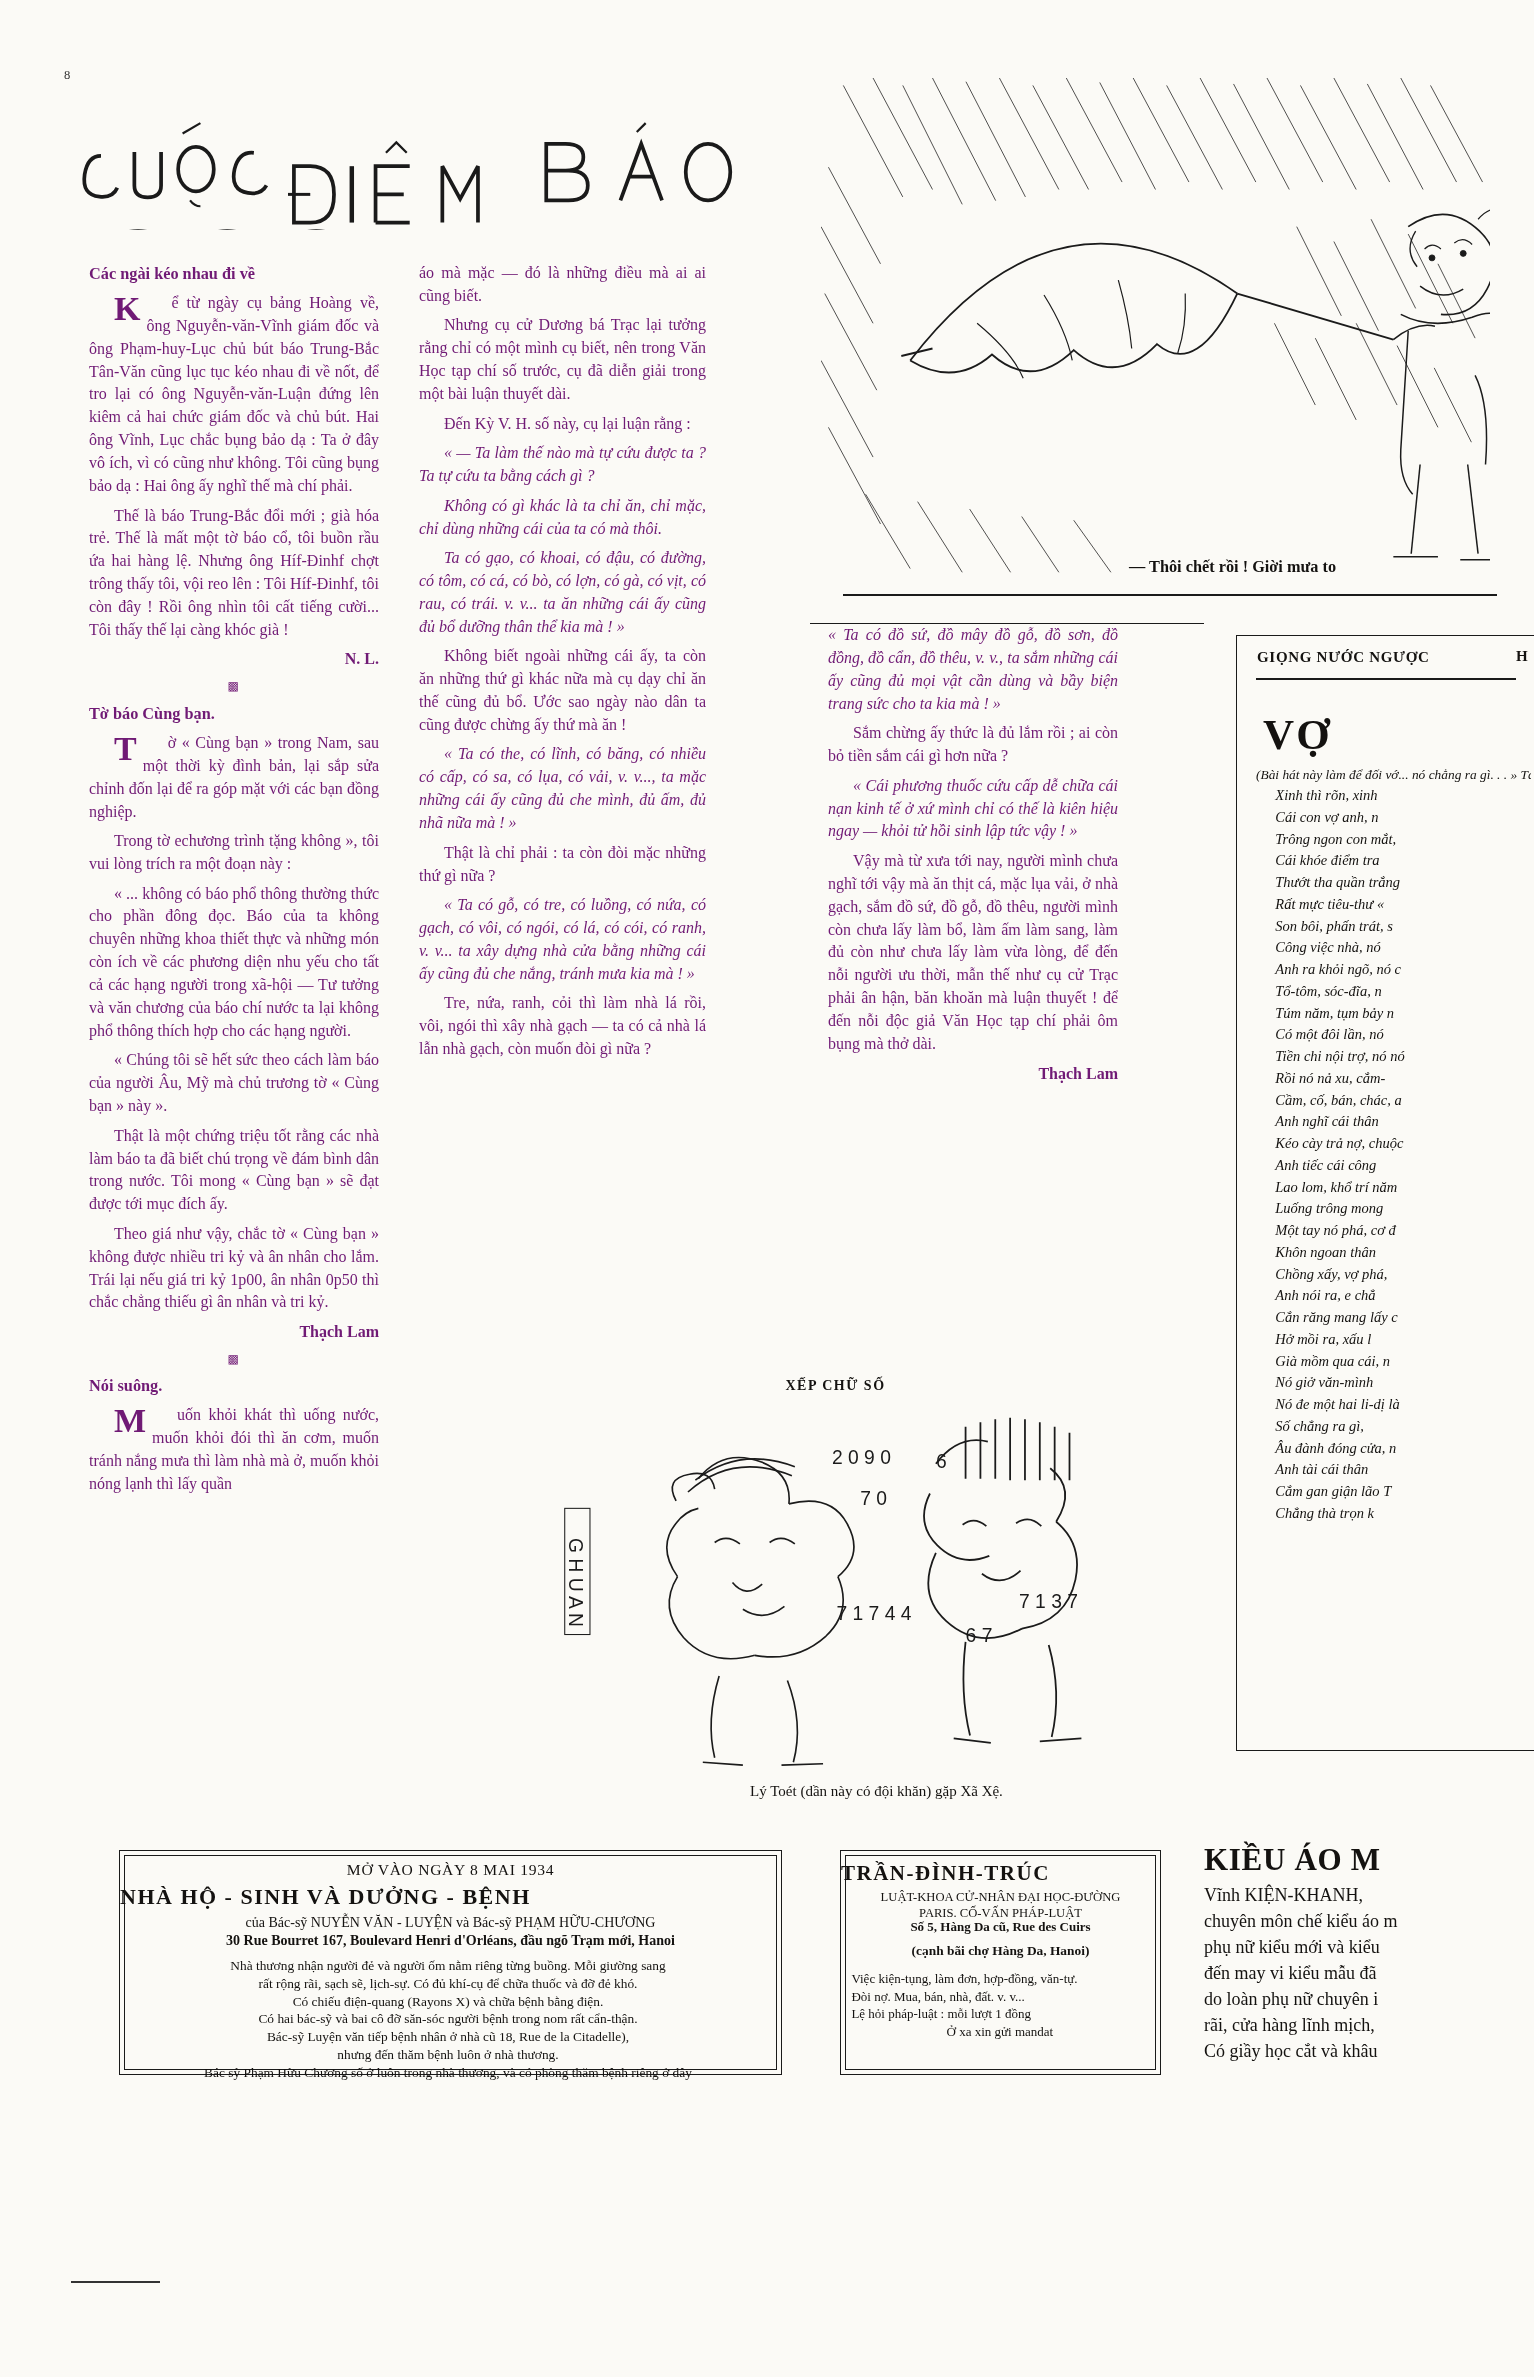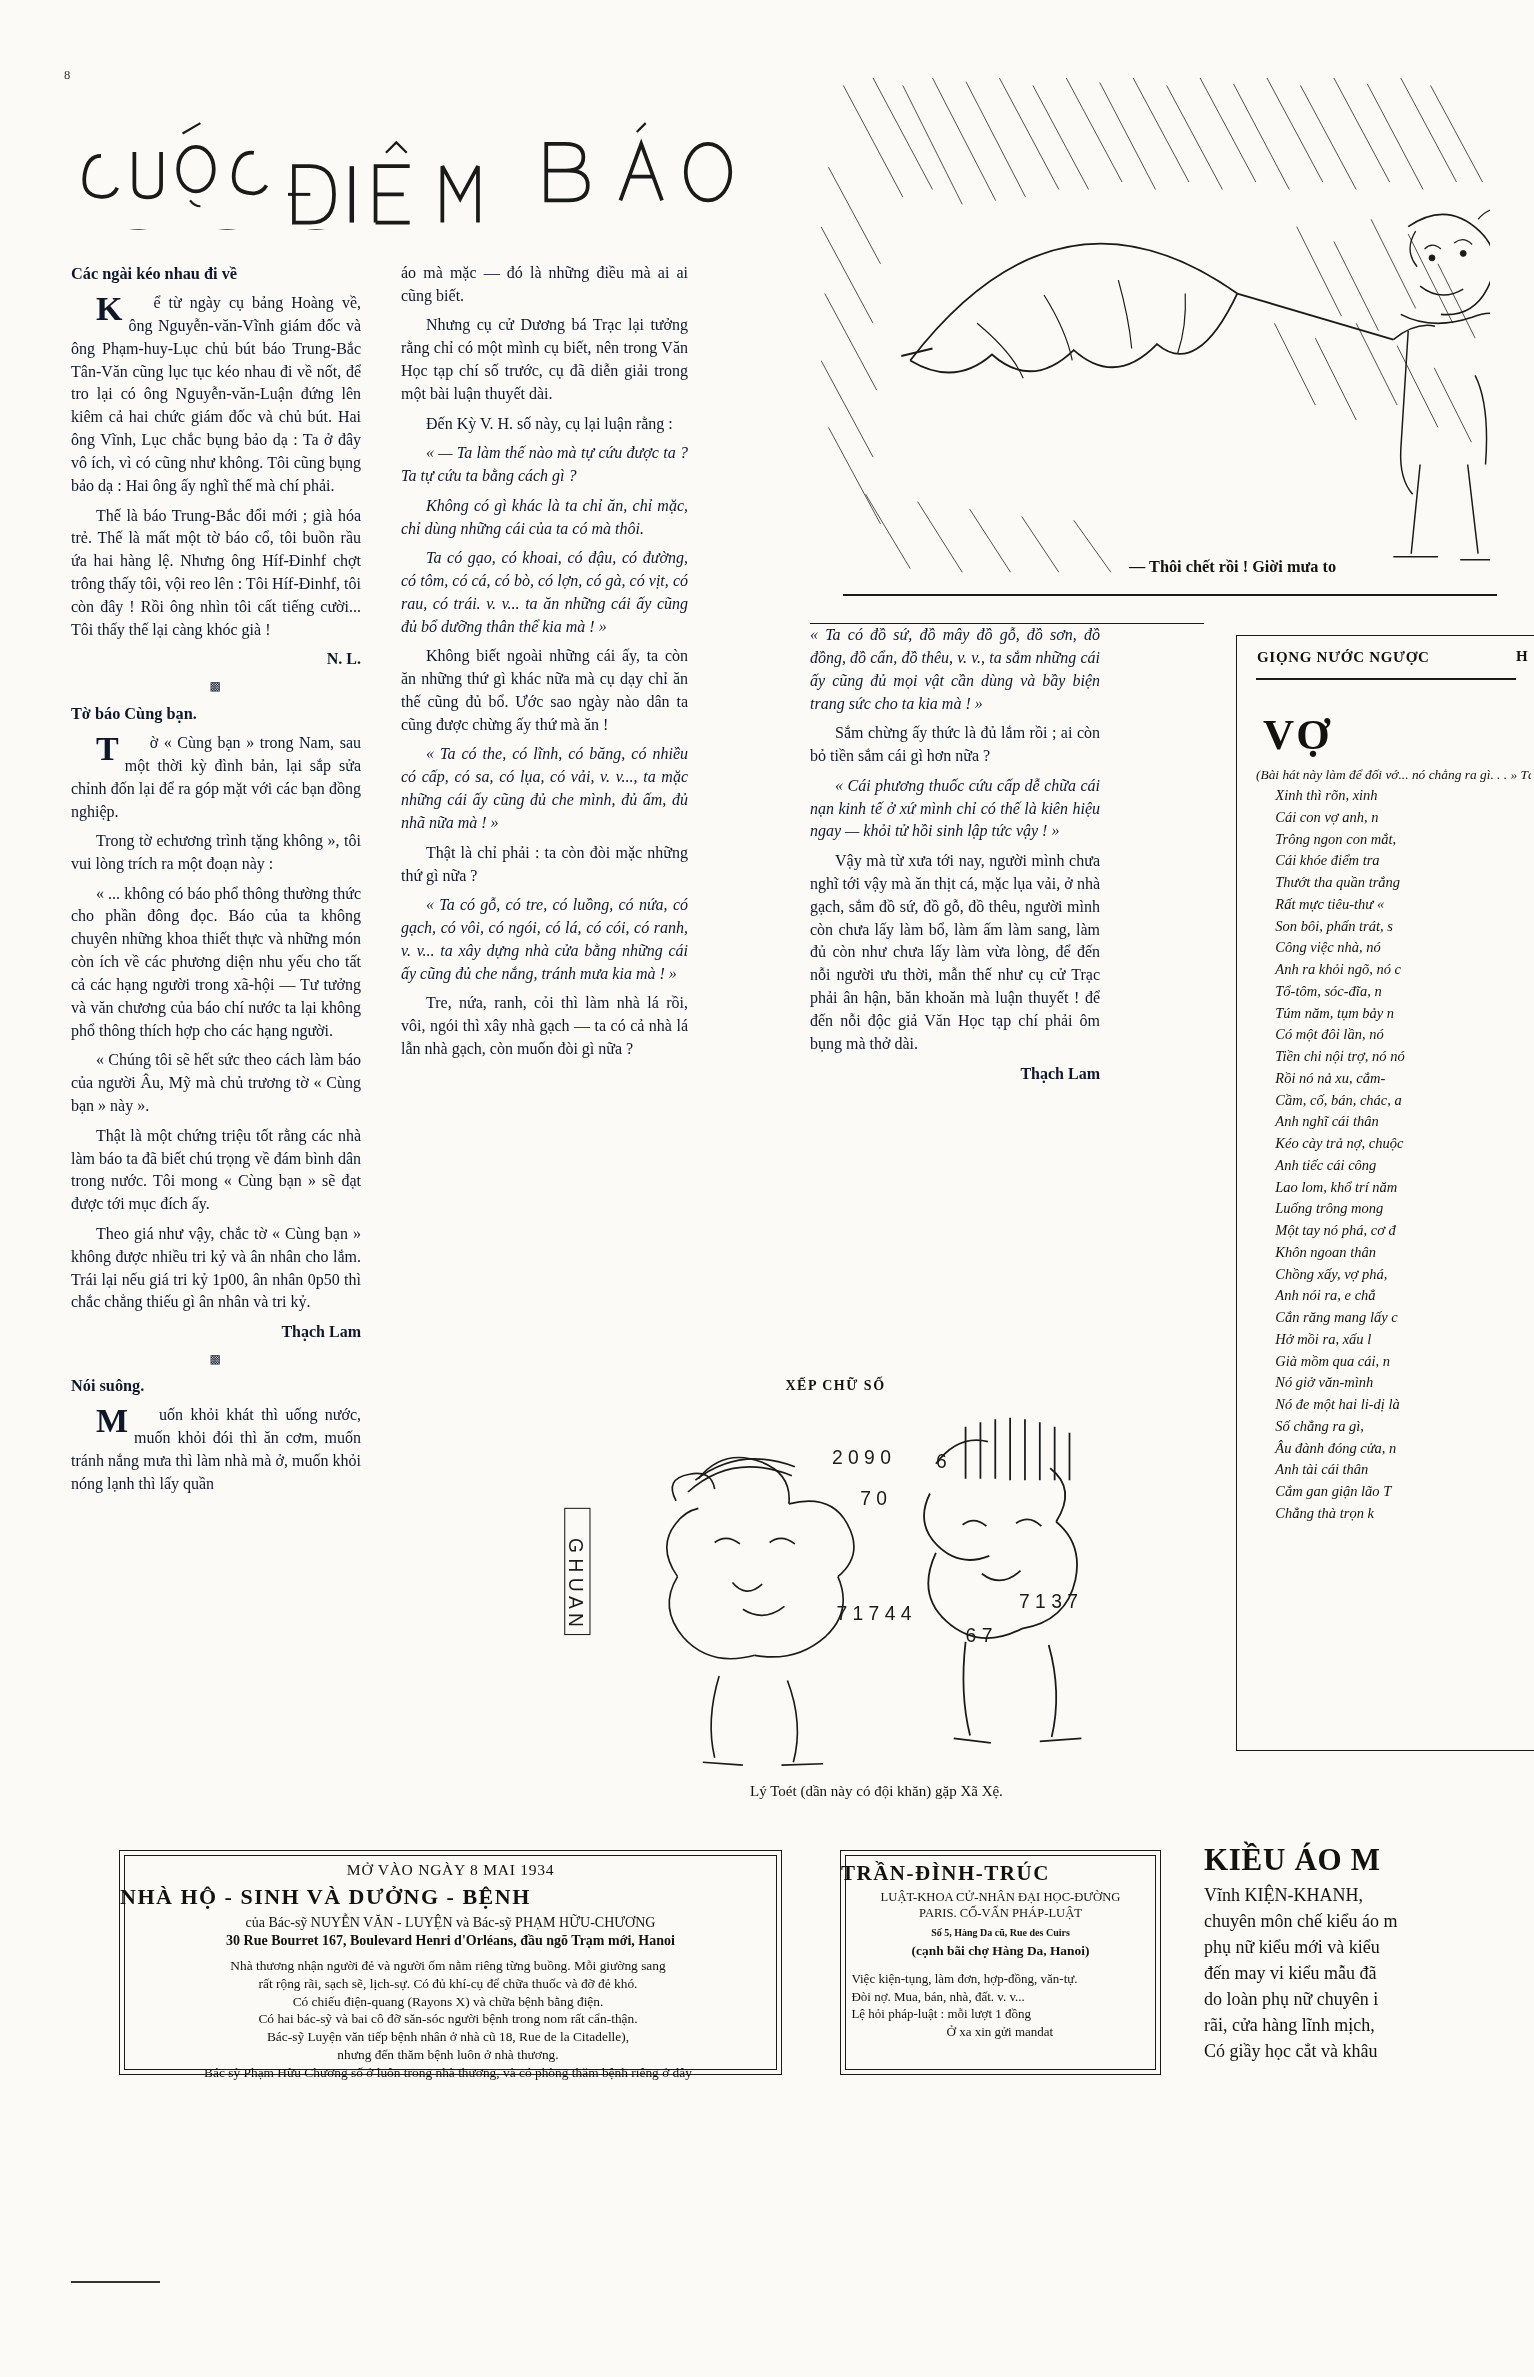--- a/index.html
+++ b/index.html
@@ -19,21 +19,22 @@
   .masthead{
     position:absolute;left:71px;top:89px;width:713px;height:141px;
   }
   .masthead svg{display:block;}
   
   .col{
     position:absolute;
     text-align:justify;
     font-size:16px;
     line-height:1.43;
-    color:#0f172a;
+    color:#701a75;
+    margin-left:18px;
   }
   .col p{margin:0 0 6.7px 0;text-indent:25px;}
   .col p.noind{text-indent:0;}
   .sec-head{
     font-weight:bold;font-size:16.3px;text-indent:0 !important;
     margin:0 0 6px 0;
   }
   .dropcap-par{position:relative;text-indent:0;}
   .dropcap{
     float:left;font-size:34px;line-height:28px;font-weight:bold;
@@ -109,21 +110,21 @@
   .ad1 .l4{position:absolute;left:0;top:82px;width:100%;text-align:center;font-size:14px;font-weight:bold;}
   .ad1 .body{position:absolute;left:11px;top:106px;width:634px;font-size:13.4px;line-height:1.33;text-align:center;}
   .ad2{
     position:absolute;left:840px;top:1850px;width:319px;height:223px;
     border:1.5px solid #1a1a1a;
   }
   .ad2 .inner{position:absolute;inset:3.7px;border:0.7px solid #1a1a1a;}
   .ad2 .t1{position:absolute;left:0;top:10.4px;width:100%;text-align:left;font-size:21px;font-weight:bold;letter-spacing:1.5px;}
   .ad2 .t2{position:absolute;left:0;top:39px;width:100%;text-align:center;font-size:12.6px;}
   .ad2 .t3{position:absolute;left:0;top:55px;width:100%;text-align:center;font-size:12.6px;}
-  .ad2 .t4{position:absolute;left:0;top:76px;width:100%;text-align:center;font-size:10px;font-weight:bold;}
+  .ad2 .t4{position:absolute;left:0;top:68px;width:100%;text-align:center;font-size:13px;font-weight:bold;}
   .ad2 .t5{position:absolute;left:0;top:92px;width:100%;text-align:center;font-size:13.4px;font-weight:bold;}
   .ad2 .body{position:absolute;left:10.4px;top:119px;width:297px;font-size:13px;line-height:1.35;}
   .ad3{
     position:absolute;left:1204px;top:1843px;width:327px;
   }
   .ad3 .h{font-size:31px;font-weight:bold;letter-spacing:0.7px;line-height:1.1;}
   .ad3 .b{font-size:18px;line-height:1.45;margin-top:4.5px;}
   .bottom-dash{position:absolute;left:71px;top:2281px;width:89px;height:1.5px;background:#333;}
 </style>
 </head>

